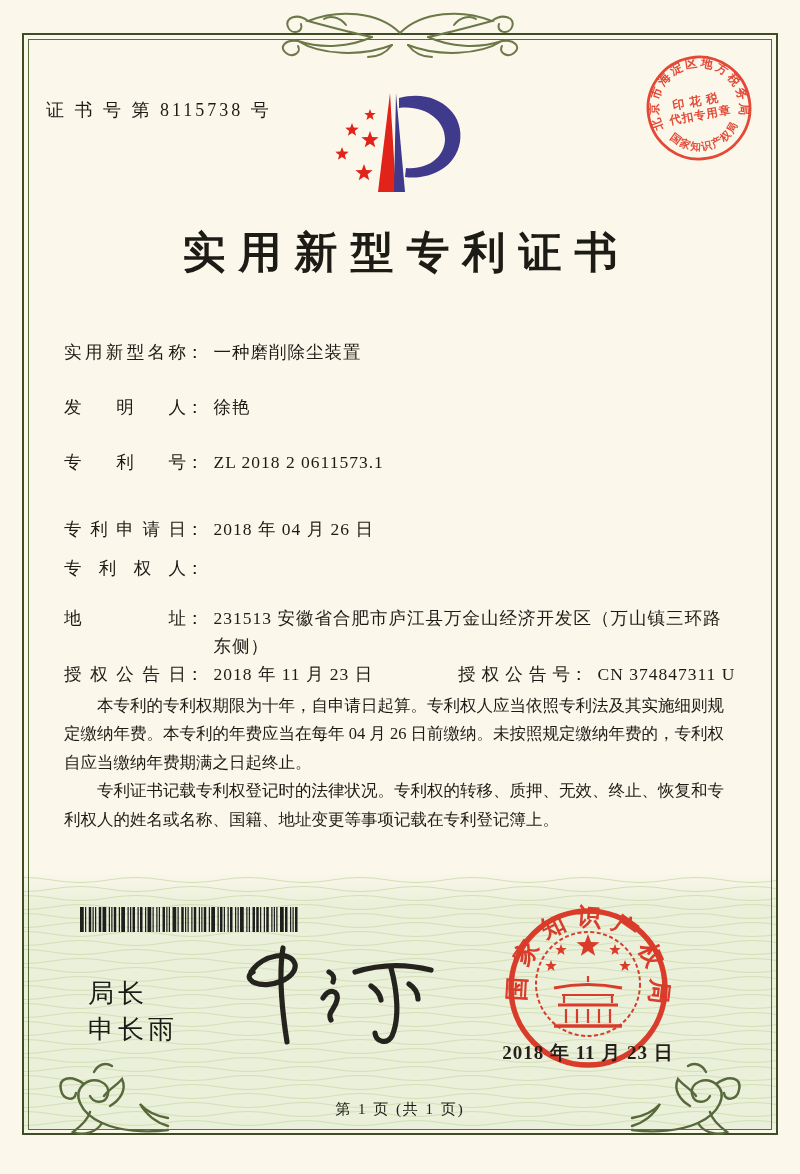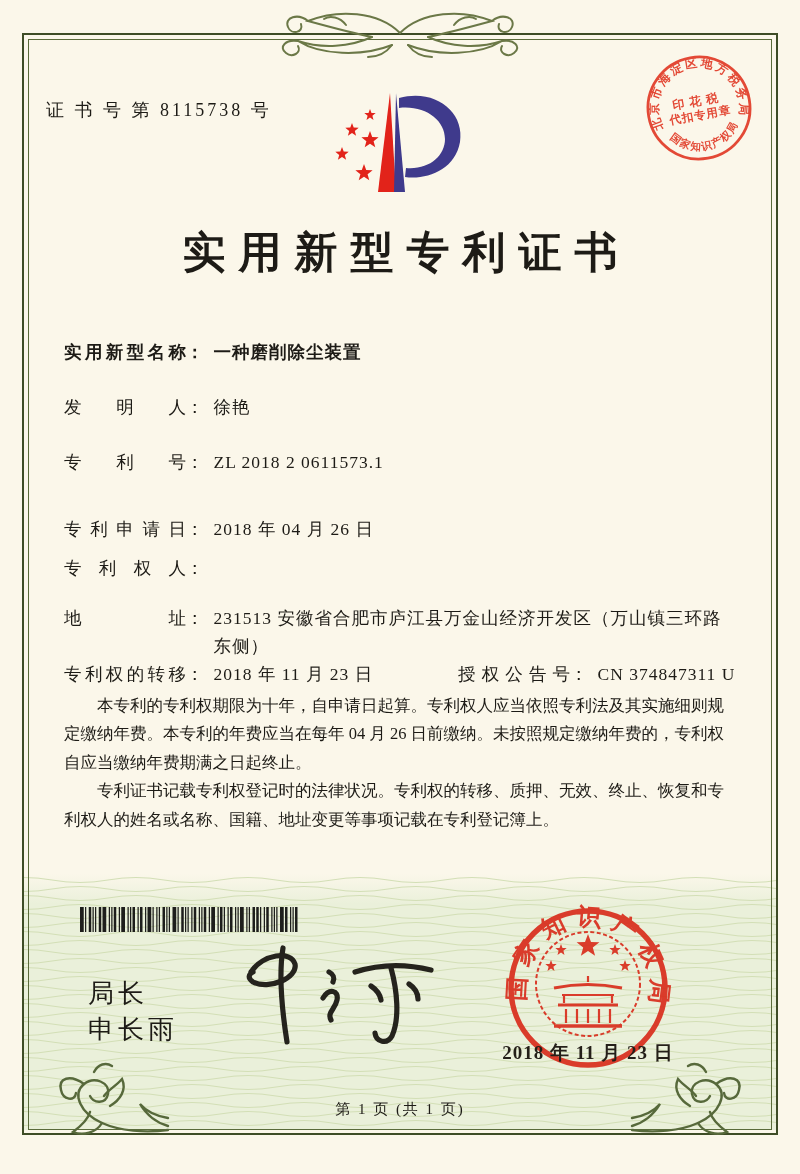--- a/index.html
+++ b/index.html
@@ -116,21 +116,21 @@
     <polygon fill="#e2231a" points="37.0,51.0 39.2,56.9 45.6,57.2 40.6,61.2 42.3,67.3 37.0,63.8 31.7,67.3 33.4,61.2 28.4,57.2 34.8,56.9"></polygon>
     <polygon fill="#e2231a" points="9.0,67.0 10.7,71.6 15.7,71.8 11.8,74.9 13.1,79.7 9.0,76.9 4.9,79.7 6.2,74.9 2.3,71.8 7.3,71.6"></polygon>
     <polygon fill="#e2231a" points="31.0,84.0 33.2,89.9 39.6,90.2 34.6,94.2 36.3,100.3 31.0,96.8 25.7,100.3 27.4,94.2 22.4,90.2 28.8,89.9"></polygon>
     <polygon points="57,13 45,112 63,112" fill="#e2231a"></polygon>
     <polygon points="63,13 61,112 72,112" fill="#3f3a8c"></polygon>
     <path d="M66 18 C 102 8, 132 32, 127 62 C 122 90, 94 100, 72 97 L73 88 C 96 90, 112 76, 112 59 C 112 40, 92 25, 66 28 Z" fill="#3f3a8c"></path>
   </svg>
 
   <div class="title">实用新型专利证书</div>
 
-  <div class="frow" style="top:338px;font-weight:bold;">
+  <div class="frow" style="top:338px;">
     <span class="flabel">实用新型名称</span>
       <span class="fcolon">：</span>
       <span class="fvalue">一种磨削除尘装置</span>
   </div>
   <div class="frow" style="top:393px;">
     <span class="flabel">发明人</span>
       <span class="fcolon">：</span>
       <span class="fvalue">徐艳</span>
   </div>
   <div class="frow" style="top:448px;">
@@ -146,21 +146,21 @@
   <div class="frow" style="top:554px;">
     <span class="flabel">专利权人</span>
       <span class="fcolon">：</span>
   </div>
   <div class="frow" style="top:604px;">
     <span class="flabel">地址</span>
       <span class="fcolon">：</span>
       <span class="fvalue wrap">231513 安徽省合肥市庐江县万金山经济开发区（万山镇三环路东侧）</span>
   </div>
   <div class="frow" style="top:660px;">
-    <span class="flabel">专利权的转移</span>
+    <span class="flabel">授权公告日</span>
       <span class="fcolon">：</span>
       <span class="fvalue">2018 年 11 月 23 日</span>
   </div>
   <div class="frow" style="top:660px;left:458px;">
     <span class="flabel small">授权公告号</span>
       <span class="fcolon">：</span>
       <span class="fvalue">CN 374847311 U</span>
   </div>
 
   <div class="bodytext">

